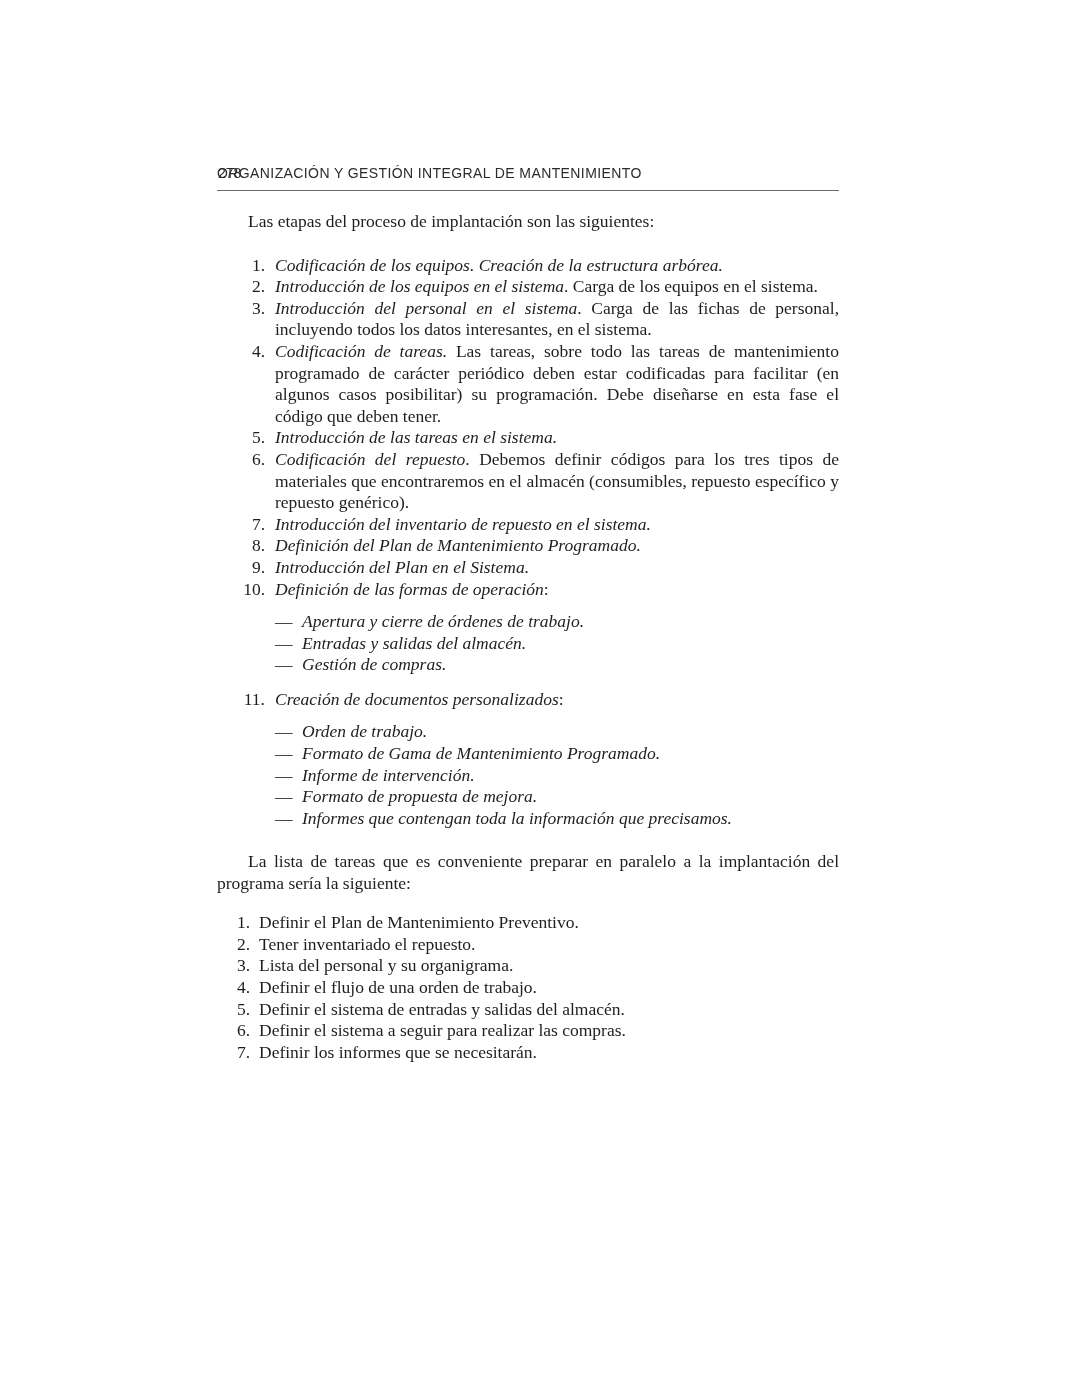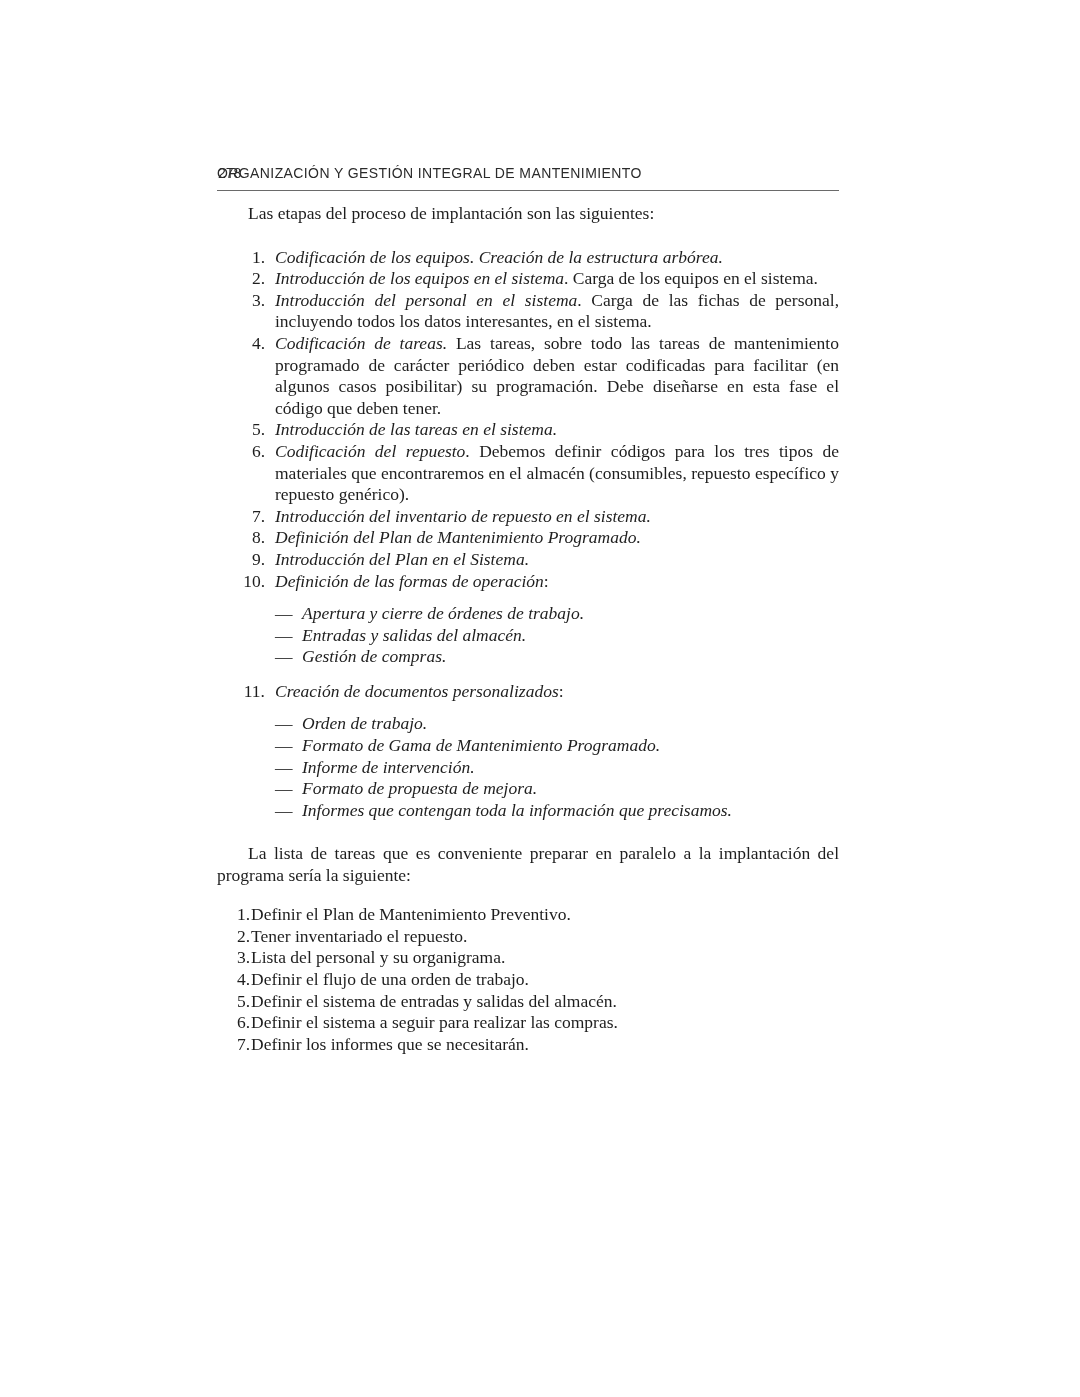--- a/index.html
+++ b/index.html
@@ -33,38 +33,38 @@
     margin-top:26px;
     font-size:21.5px;
     font-weight:bold;
     font-style:italic;
     display:flex;
     line-height:25px;
   }
   .heading .hnum { width:83px; flex:none; }
   
   .body-text { font-size:17.5px; line-height:21.6px; }
-  .para  { margin-top:12px; text-indent:31px; text-align:justify; }
+  .para  { margin-top:20px; text-indent:31px; text-align:justify; }
   .para2 { margin-top:22px; text-indent:31px; text-align:justify; }
   
   .steps { margin-top:22px; }
   .step  { display:flex; }
   .step .n { width:48px; flex:none; text-align:right; }
   .step .t { flex:1; margin-left:10px; text-align:justify; }
   .lead { font-style:italic; }
   
   .dashlist { margin-top:11px; margin-bottom:13px; }
   .dashrow  { display:flex; padding-left:58px; }
   .dashrow .d { width:27px; flex:none; }
   .dashrow .t { flex:1; text-align:left;font-style:italic; }
   
   .tasks { margin-top:14px; }
   .task  { display:flex; }
   .task .n { width:33px; flex:none; text-align:right; }
-  .task .t { flex:1; margin-left:1px; text-align:justify; }
+  .task .t { flex:1; margin-left:9px; text-align:justify; }
 </style>
 </head>
 <body>
 
 <div class="page">
   <div class="content">
 
     <div class="runhead">
       <span class="pageno">278</span>
       <span class="rtitle">ORGANIZACIÓN Y GESTIÓN INTEGRAL DE MANTENIMIENTO</span>

